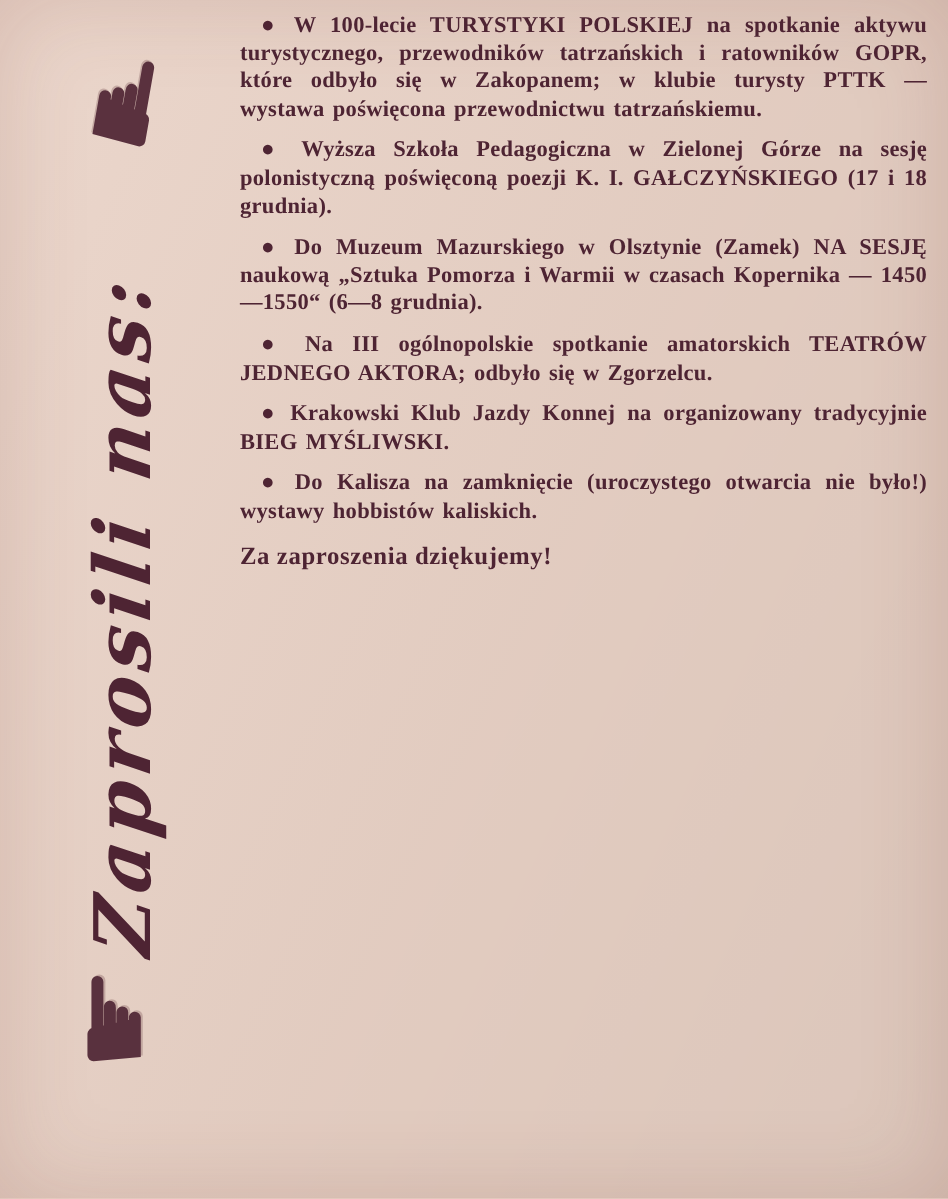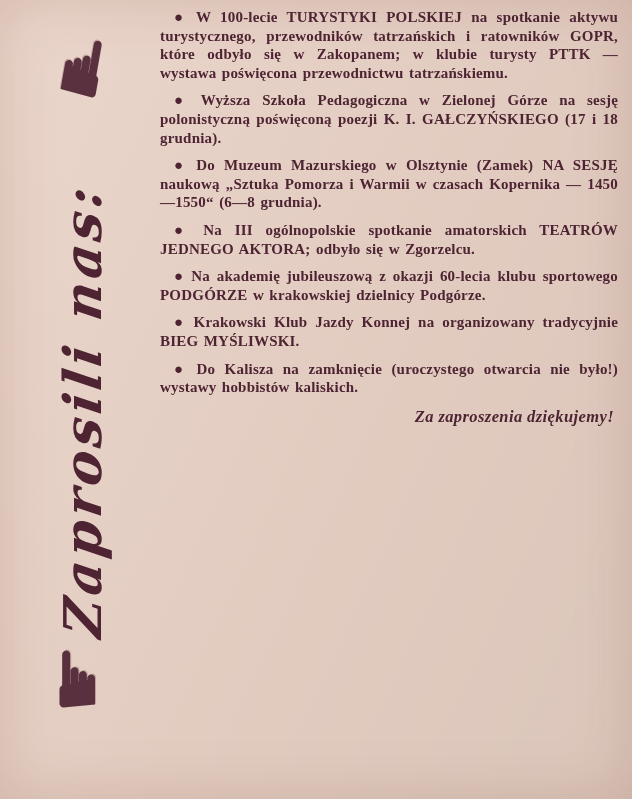--- a/index.html
+++ b/index.html
@@ -71,22 +71,21 @@
     text-align:justify;
     text-indent:14px;
     letter-spacing:0.2px;
     word-spacing:1.5px;
     font-weight:bold;
     -webkit-hyphens:auto;
     hyphens:auto;
   }
   .footer-note{
     margin-top:10px;
-    text-align:right;
-    font-style:italic;
+    text-align:left;
     font-weight:bold;
     font-size:16.5px;
     padding-right:4px;
     letter-spacing:0.4px;
   }
 </style>
 </head>
 <body>
 
 <div class="page">
@@ -97,20 +96,19 @@
     <div class="vertical-title">Zaprosili nas:</div>
 
     <span class="manicule manicule-bottom">☛</span>
   </div>
 
   <div class="text-col">
     <p class="list-item">● W 100-lecie TURYSTYKI POLSKIEJ na spotkanie aktywu turystycznego, przewodników tatrzańskich i ratowników GOPR, które odbyło się w Zakopanem; w klubie turysty PTTK — wystawa poświęcona przewodnictwu tatrzańskiemu.</p>
     <p class="list-item">● Wyższa Szkoła Pedagogiczna w Zielonej Górze na sesję polonistyczną poświęconą poezji K. I. GAŁCZYŃSKIEGO (17 i 18 grudnia).</p>
     <p class="list-item">● Do Muzeum Mazurskiego w Olsztynie (Zamek) NA SESJĘ naukową „Sztuka Pomorza i Warmii w czasach Kopernika — 1450—1550“ (6—8 grudnia).</p>
     <p class="list-item">● Na III ogólnopolskie spotkanie amatorskich TEATRÓW JEDNEGO AKTORA; odbyło się w Zgorzelcu.</p>
-    <p class="list-item">● Na akademię jubileuszową z okazji 60-lecia klubu sportowego PODGÓRZE w krakowskiej dzielnicy Podgórze.</p>
     <p class="list-item">● Krakowski Klub Jazdy Konnej na organizowany tradycyjnie BIEG MYŚLIWSKI.</p>
     <p class="list-item">● Do Kalisza na zamknięcie (uroczystego otwarcia nie było!) wystawy hobbistów kaliskich.</p>
 
     <div class="footer-note">Za zaproszenia dziękujemy!</div>
   </div>
 
 </div>
 
 </body></html>

